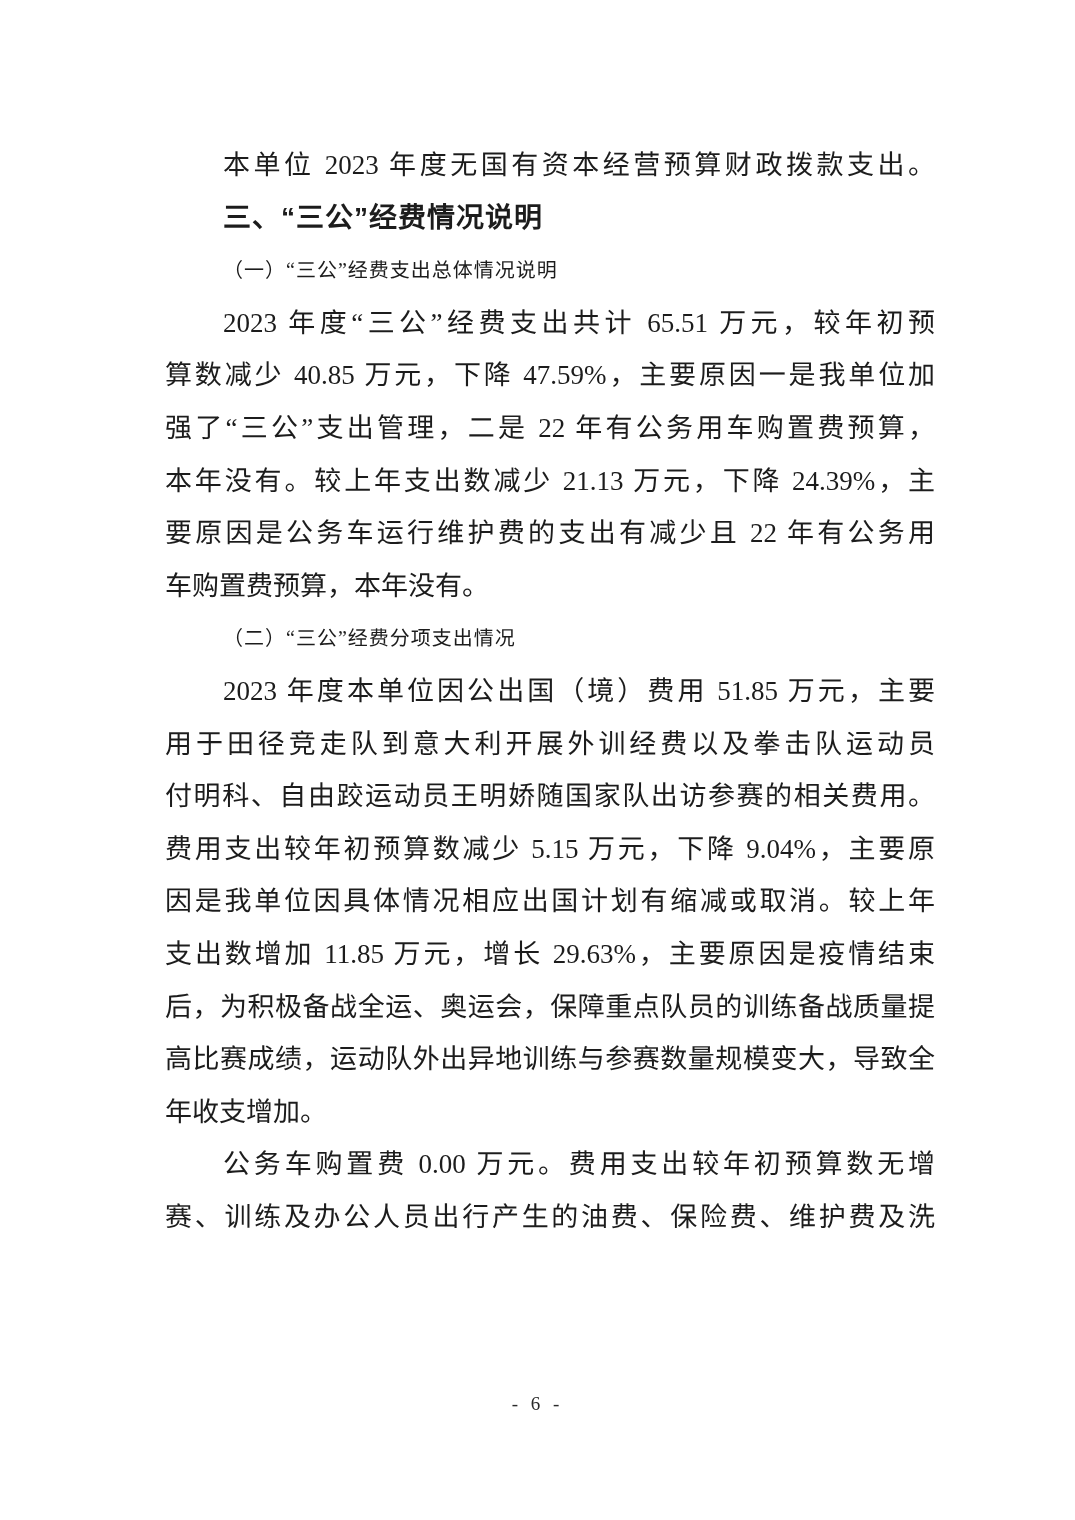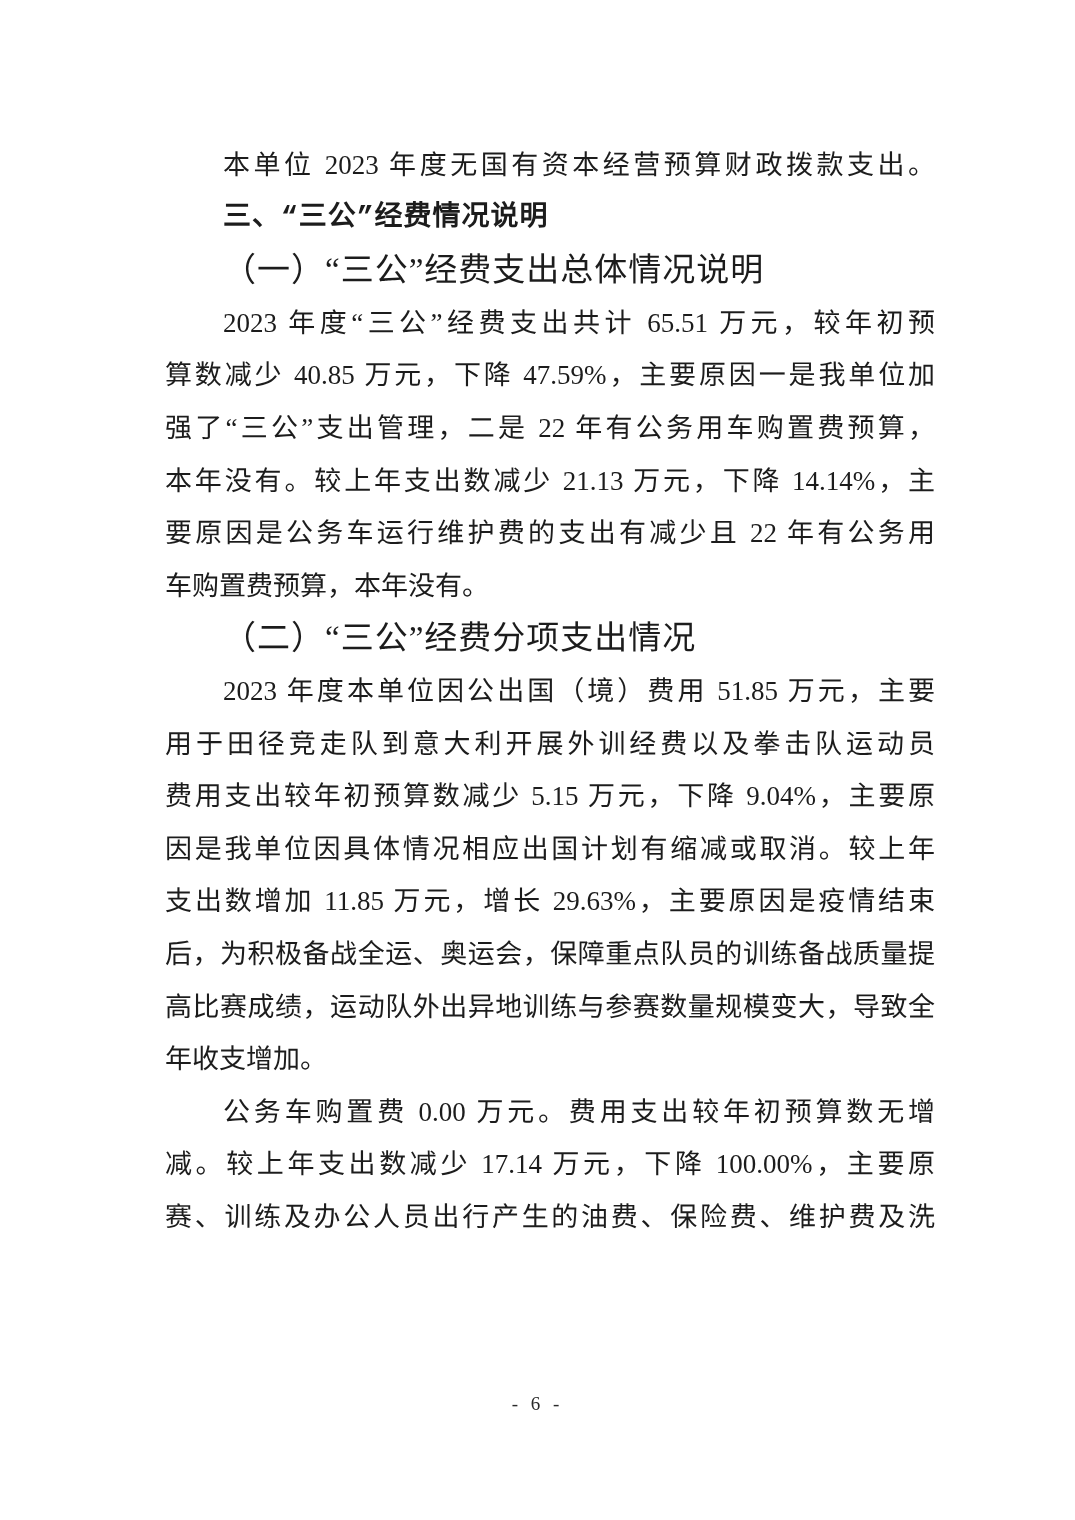--- a/index.html
+++ b/index.html
@@ -32,27 +32,27 @@
   }
   .line.justify {
     white-space: normal;
     text-align: justify;
     text-align-last: justify;
   }
   .line.indent {
     padding-left: 58px;
   }
   .line.heading {
-    font-family: Liberation Mono, monospace;
+    font-family: Liberation Sans, sans-serif;
     font-weight: bold;
     font-size: 28px;
     letter-spacing: 1px;
   }
   .line.subheading {
-    font-size: 33px;
+    font-size: 20px;
     letter-spacing: 1px;
   }
   .footer {
     position: absolute;
     top: 1393px;
     left: 0;
     width: 100%;
     text-align: center;
     font-family: "Liberation Serif", "DejaVu Serif", serif;
     font-size: 19px;
@@ -64,30 +64,30 @@
 <body>
 
 <div class="page">
   <div class="content">
       <div class="line body indent justify">本单位 2023 年度无国有资本经营预算财政拨款支出。</div>
       <div class="line heading indent">三、“三公”经费情况说明</div>
       <div class="line subheading indent">（一）“三公”经费支出总体情况说明</div>
       <div class="line body indent justify">2023 年度“三公”经费支出共计 65.51 万元，较年初预</div>
       <div class="line body justify">算数减少 40.85 万元，下降 47.59%，主要原因一是我单位加</div>
       <div class="line body justify">强了“三公”支出管理，二是 22 年有公务用车购置费预算，</div>
-      <div class="line body justify">本年没有。较上年支出数减少 21.13 万元，下降 14.14%，主</div>
+      <div class="line body justify">本年没有。较上年支出数减少 21.13 万元，下降 24.39%，主</div>
       <div class="line body justify">要原因是公务车运行维护费的支出有减少且 22 年有公务用</div>
       <div class="line body">车购置费预算，本年没有。</div>
       <div class="line subheading indent">（二）“三公”经费分项支出情况</div>
       <div class="line body indent justify">2023 年度本单位因公出国（境）费用 51.85 万元，主要</div>
       <div class="line body justify">用于田径竞走队到意大利开展外训经费以及拳击队运动员</div>
+      <div class="line body justify">付明科、自由跤运动员王明娇随国家队出访参赛的相关费用。</div>
       <div class="line body justify">费用支出较年初预算数减少 5.15 万元，下降 9.04%，主要原</div>
       <div class="line body justify">因是我单位因具体情况相应出国计划有缩减或取消。较上年</div>
       <div class="line body justify">支出数增加 11.85 万元，增长 29.63%，主要原因是疫情结束</div>
       <div class="line body justify">后，为积极备战全运、奥运会，保障重点队员的训练备战质量提</div>
       <div class="line body justify">高比赛成绩，运动队外出异地训练与参赛数量规模变大，导致全</div>
       <div class="line body">年收支增加。</div>
       <div class="line body indent justify">公务车购置费 0.00 万元。费用支出较年初预算数无增</div>
-      <div class="line body justify">减。较上年支出数减少 17.14 万元，下降 100.00%，主要原</div>
       <div class="line body justify">赛、训练及办公人员出行产生的油费、保险费、维护费及洗</div>
     </div>
   <div class="footer">- 6 -</div>
 </div>
 
 </body></html>

